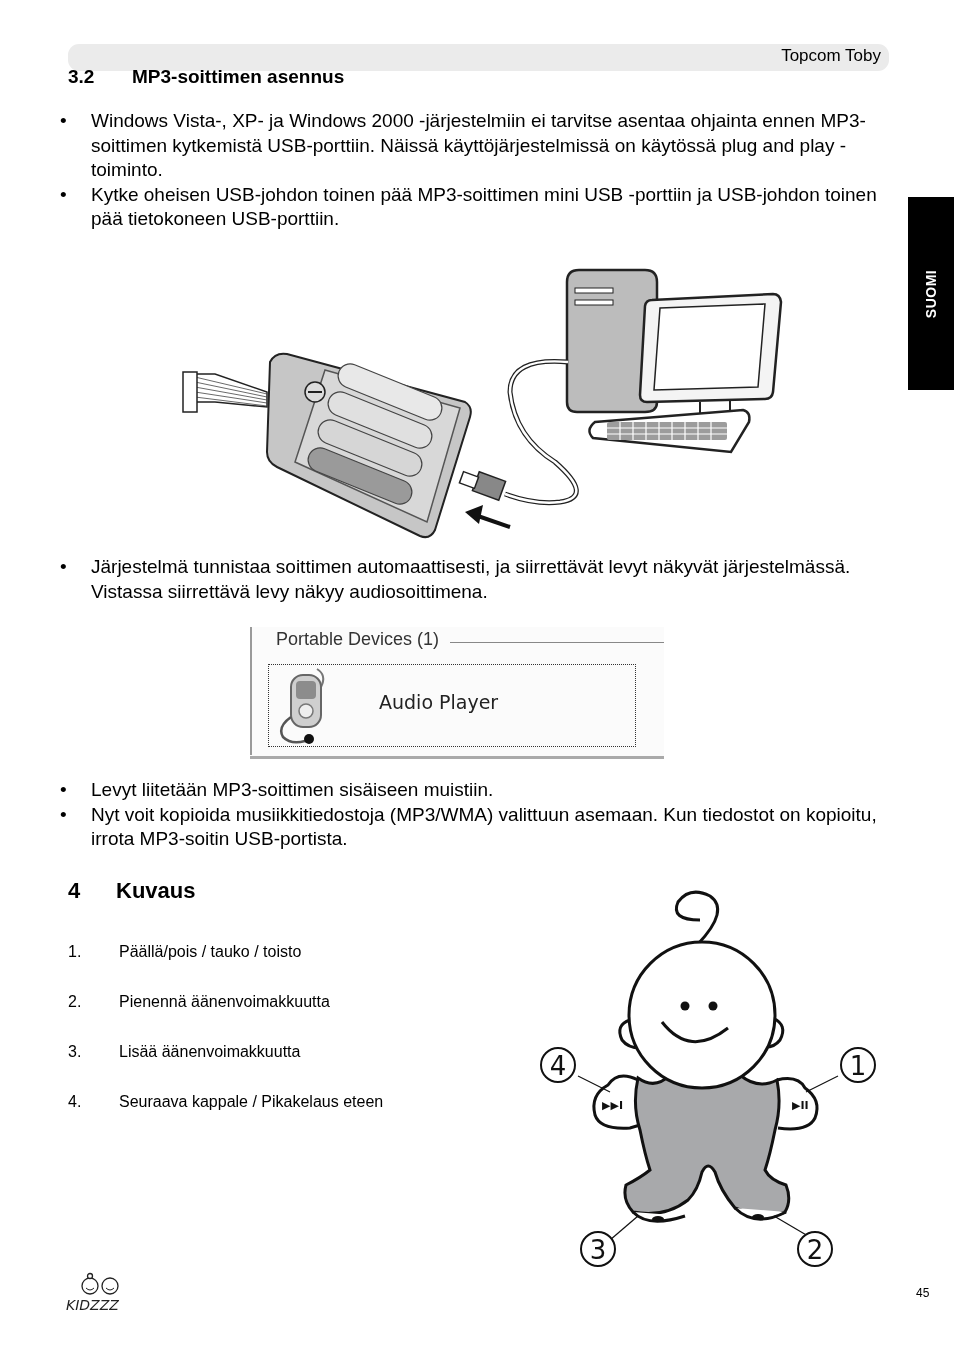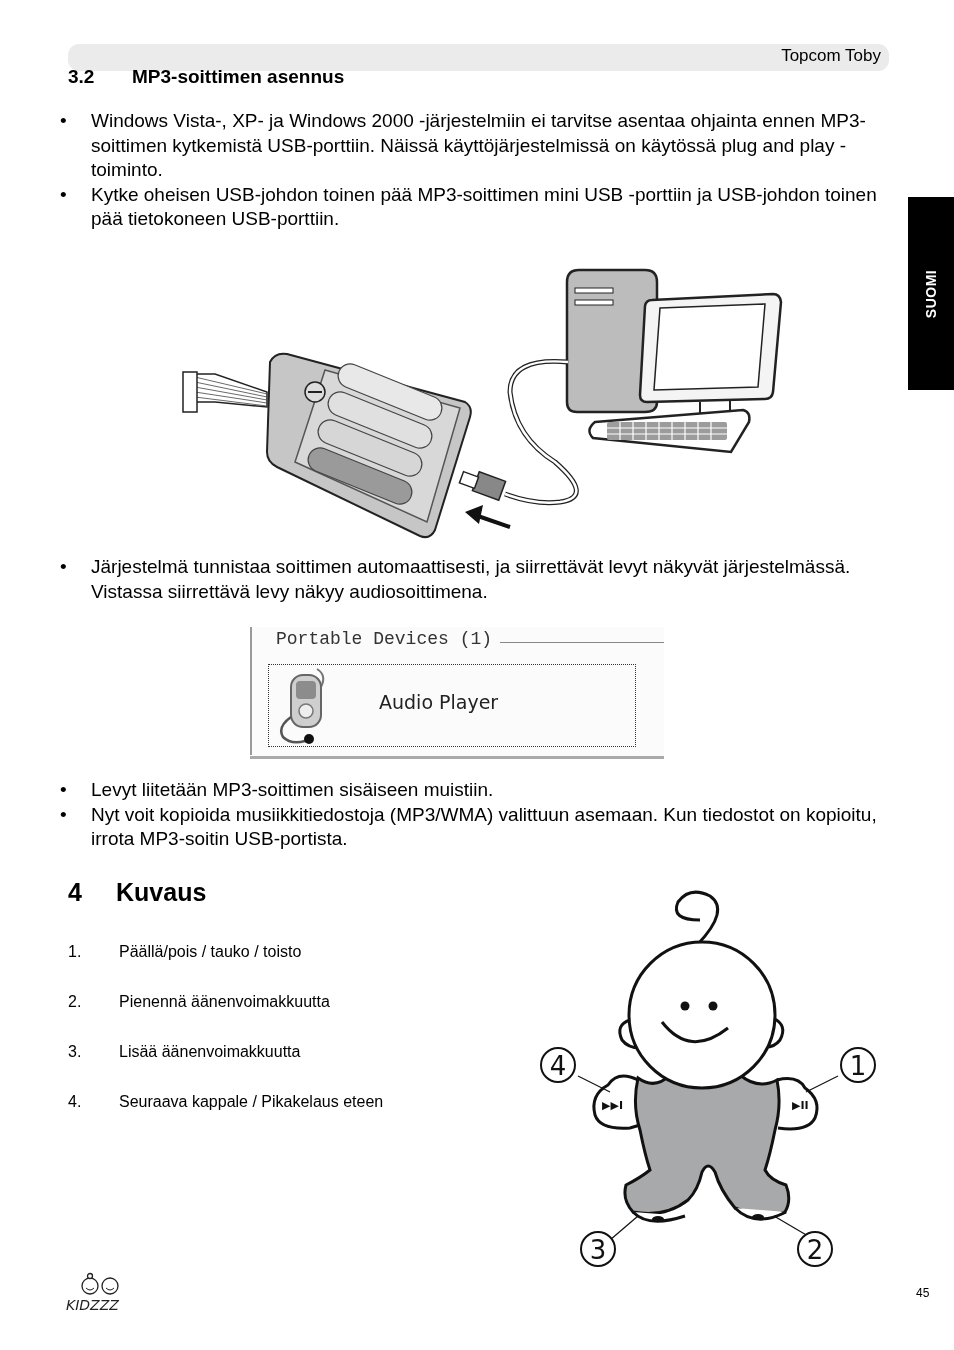--- a/index.html
+++ b/index.html
@@ -10,26 +10,26 @@
     .section-heading .num { display: inline-block; width: 64px; }
     .bullets { position: absolute; left: 60px; width: 820px; margin: 0; padding: 0; list-style: none; font-size: 19px; line-height: 24.5px; }
     .bullets li { position: relative; padding-left: 31px; }
     .bullets li::before { content: "•"; position: absolute; left: 0; top: 0; }
     .lang-tab { position: absolute; left: 908px; top: 197px; width: 46px; height: 193px; background: #000; }
     .lang-tab span { position: absolute; left: 50%; top: 50%; transform: translate(-50%, -50%) rotate(-90deg); color: #fff; font-weight: bold; font-size: 14px; letter-spacing: 0.5px; }
     .illus { position: absolute; }
     .dev-panel { position: absolute; left: 250px; top: 627px; width: 414px; height: 132px; background: #fbfbfb; }
     .dev-panel .left-line { position: absolute; left: 0; top: 0; width: 2px; height: 128px; background: #9a9a9a; }
     .dev-panel .bottom-line { position: absolute; left: 0; bottom: 0; width: 414px; height: 3px; background: #aaa; }
-    .dev-panel .group-title { position: absolute; left: 26px; top: 2px; font-family: Liberation Mono, monospace; font-size: 18px; color: #333; background: #fbfbfb; padding-right: 8px; }
+    .dev-panel .group-title { position: absolute; left: 26px; top: 2px; font-family: Liberation Sans, sans-serif; font-size: 18px; color: #333; background: #fbfbfb; padding-right: 8px; }
     .dev-panel .group-line { position: absolute; left: 200px; top: 15px; width: 214px; height: 1px; background: #888; }
     .dev-panel .device-item { position: absolute; left: 18px; top: 37px; width: 366px; height: 81px; border: 1.5px dotted #333; }
     .dev-panel .device-label { position: absolute; left: 90px; top: 26px; font-family: "DejaVu Sans", sans-serif; font-size: 19px; color: #222; margin-left: 20px; }
     .dev-panel .device-icon { position: absolute; left: 8px; top: 2px; }
-    .kuvaus-heading { position: absolute; left: 68px; top: 878px; font-size: 25px; font-weight: bold; }
+    .kuvaus-heading { position: absolute; left: 68px; top: 878px; font-size: 22px; font-weight: bold; }
     .kuvaus-heading .num { display: inline-block; width: 48px; }
     .num-list { position: absolute; left: 68px; top: 943px; margin: 0; padding: 0; list-style: none; font-size: 16px; }
     .num-list li { height: 50px; }
     .num-list .n { display: inline-block; width: 51px; }
     .page-number { position: absolute; left: 916px; top: 1286px; font-size: 12px; }
     .logo { position: absolute; left: 62px; top: 1272px; }
   </style>
 </head>
 <body>
 

